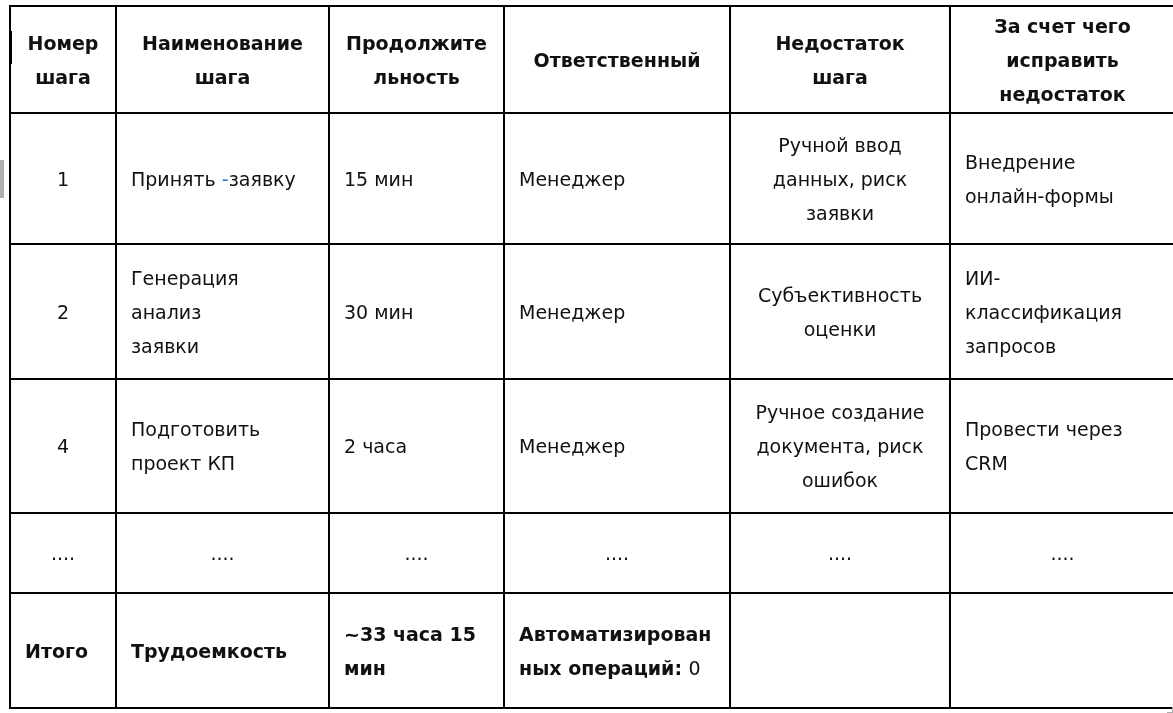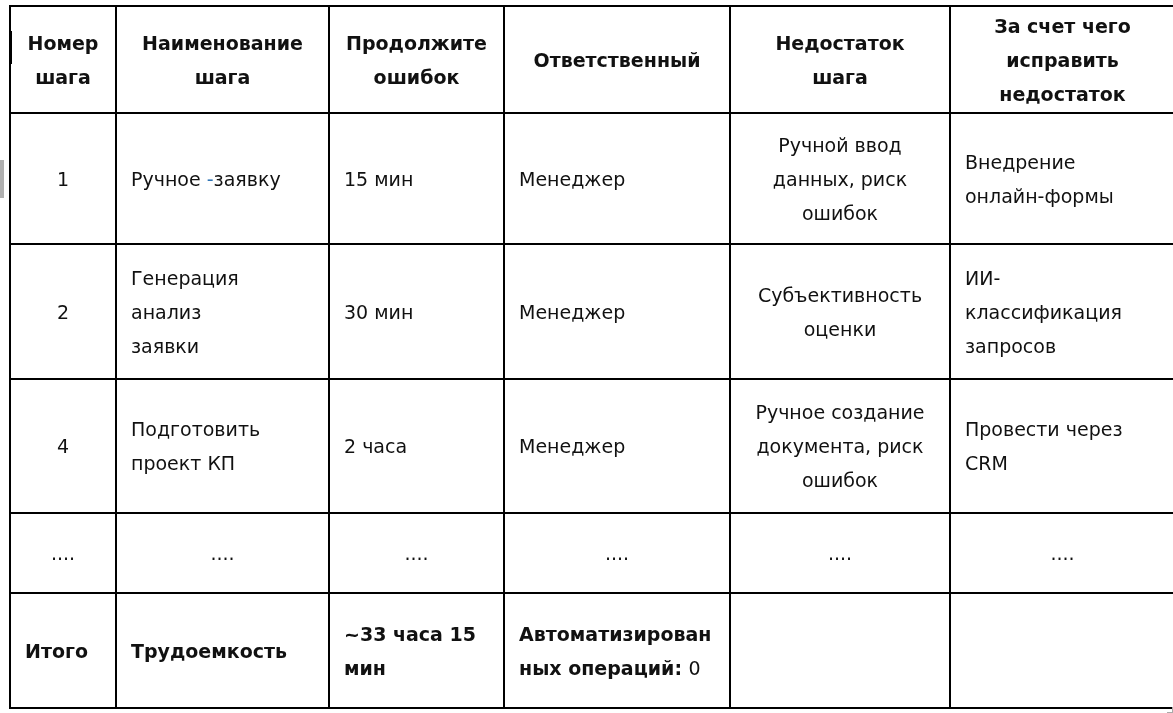--- a/index.html
+++ b/index.html
@@ -68,37 +68,37 @@
         <col class="c5">
         <col class="c6">
     </colgroup>
     <thead>
       <tr class="r-head">
         <th class="h1">Номер
 шага</th>
         <th>Наименование
 шага</th>
         <th>Продолжите
-ошибок</th>
+льность</th>
         <th>Ответственный</th>
         <th>Недостаток шага</th>
         <th class="h6">За счет чего
 исправить
 недостаток</th>
       </tr>
     </thead>
     <tbody>
       <tr class="r1">
         <td class="c-num">1</td>
-        <td class="c-name"><span>Ручное </span><span class="hyphen-ins">-</span><span>заявку</span></td>
+        <td class="c-name"><span>Принять </span><span class="hyphen-ins">-</span><span>заявку</span></td>
         <td class="c-dur">15 мин</td>
         <td class="c-own">Менеджер</td>
         <td class="c-flaw">Ручной ввод
 данных, риск
-ошибок</td>
+заявки</td>
         <td class="c-fix">Внедрение
 онлайн-формы</td>
       </tr>
       <tr class="r2">
         <td class="c-num">2</td>
         <td class="c-name">Генерация анализ
 заявки</td>
         <td class="c-dur">30 мин</td>
         <td class="c-own">Менеджер</td>
         <td class="c-flaw">Субъективность

